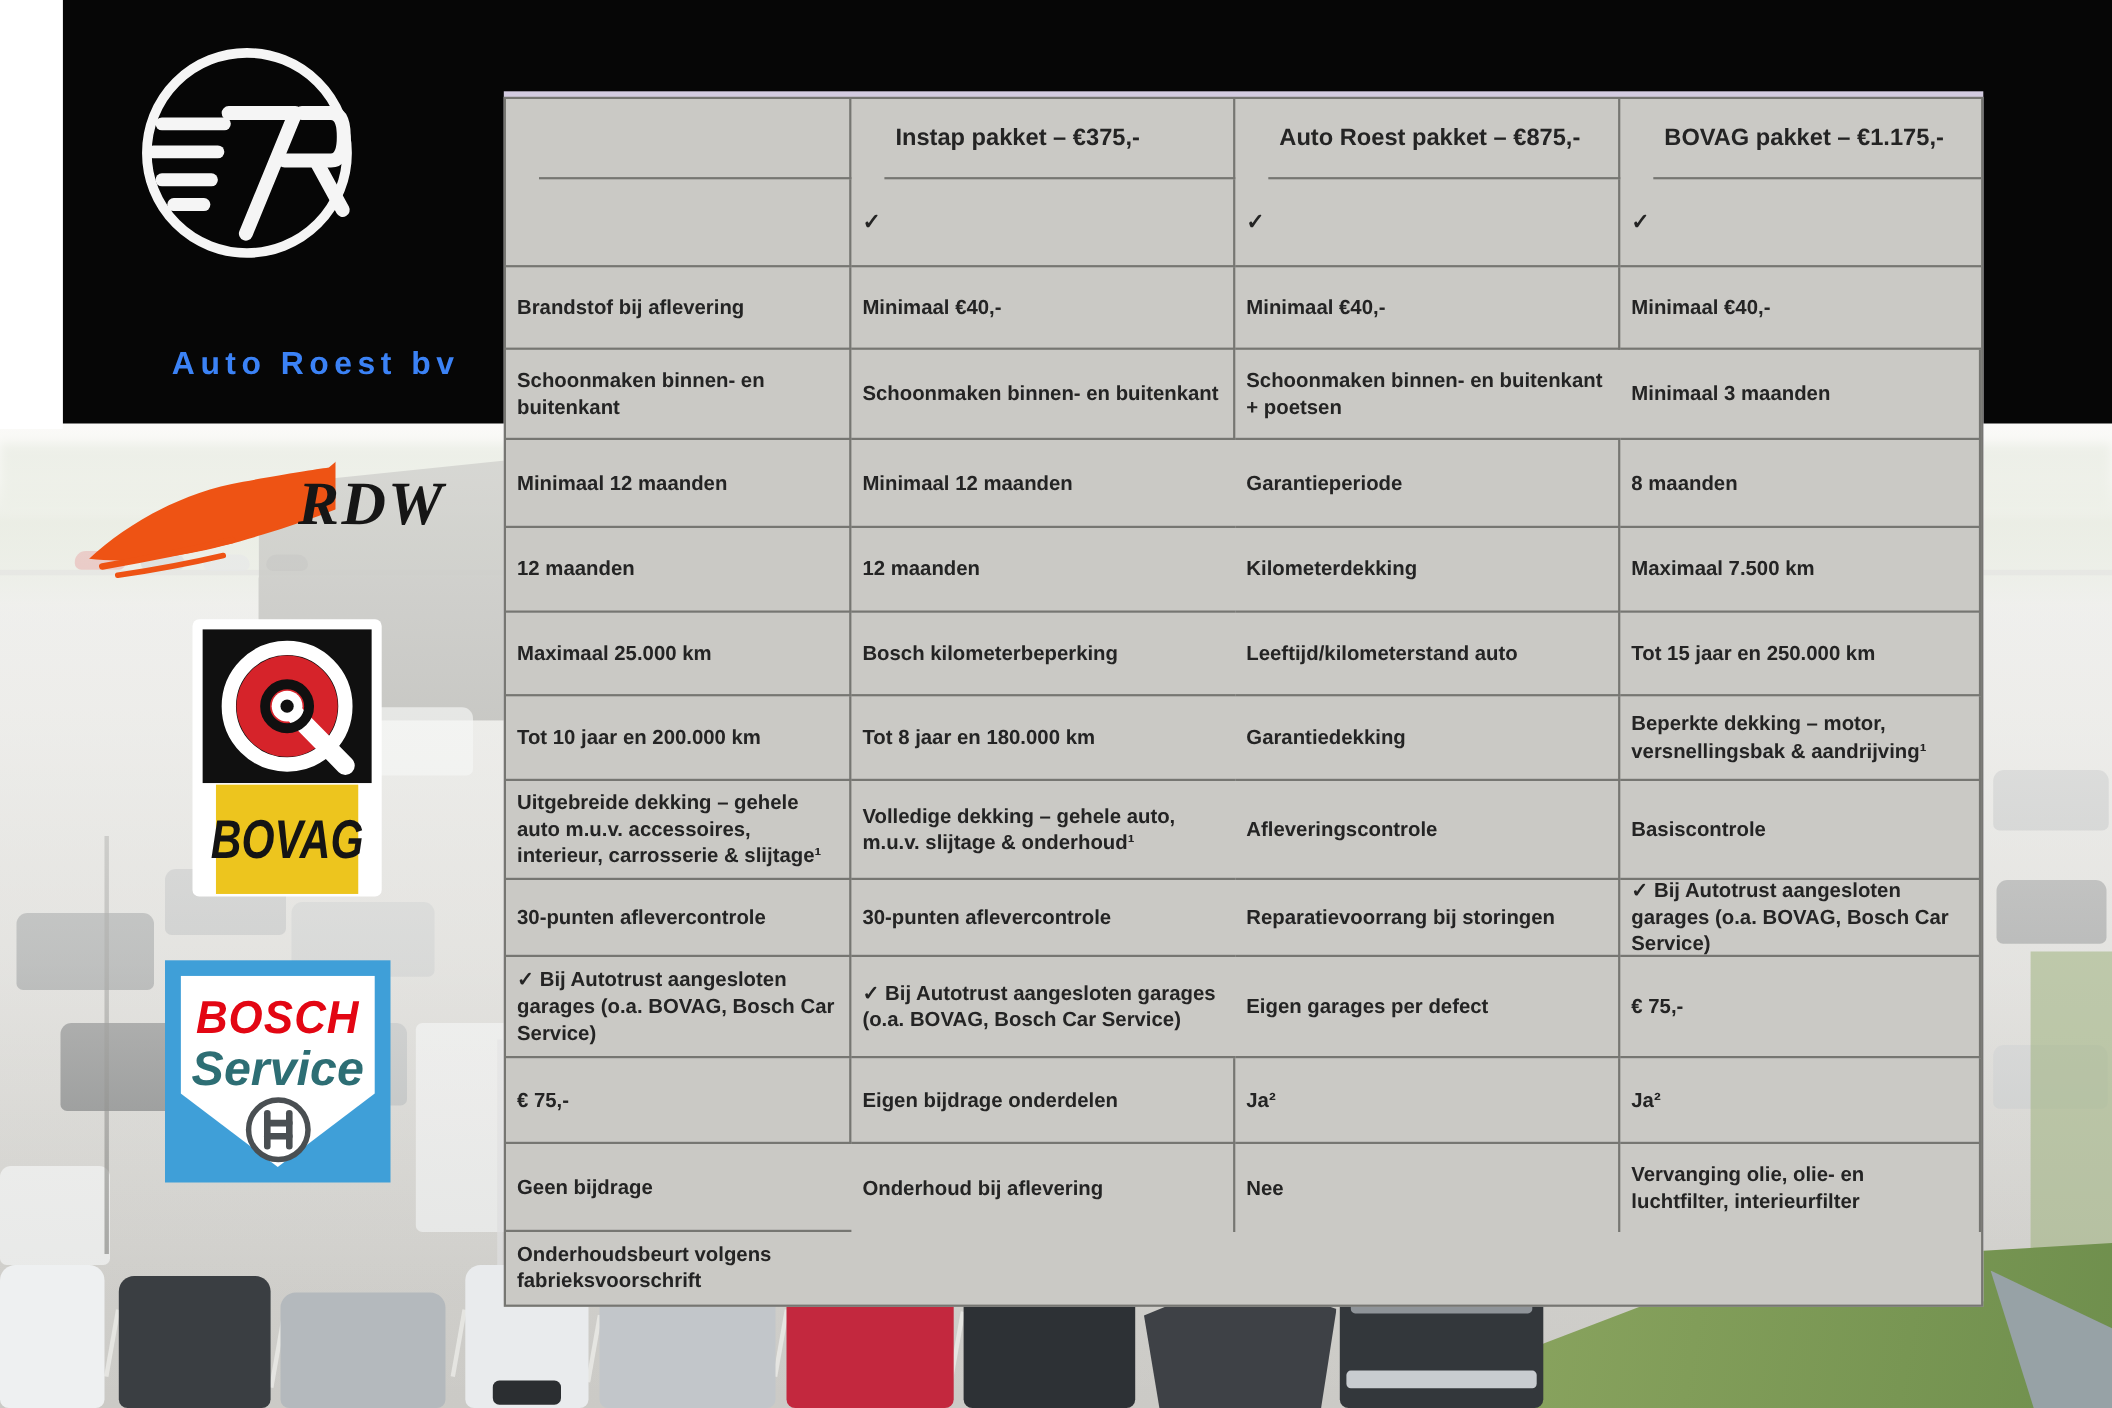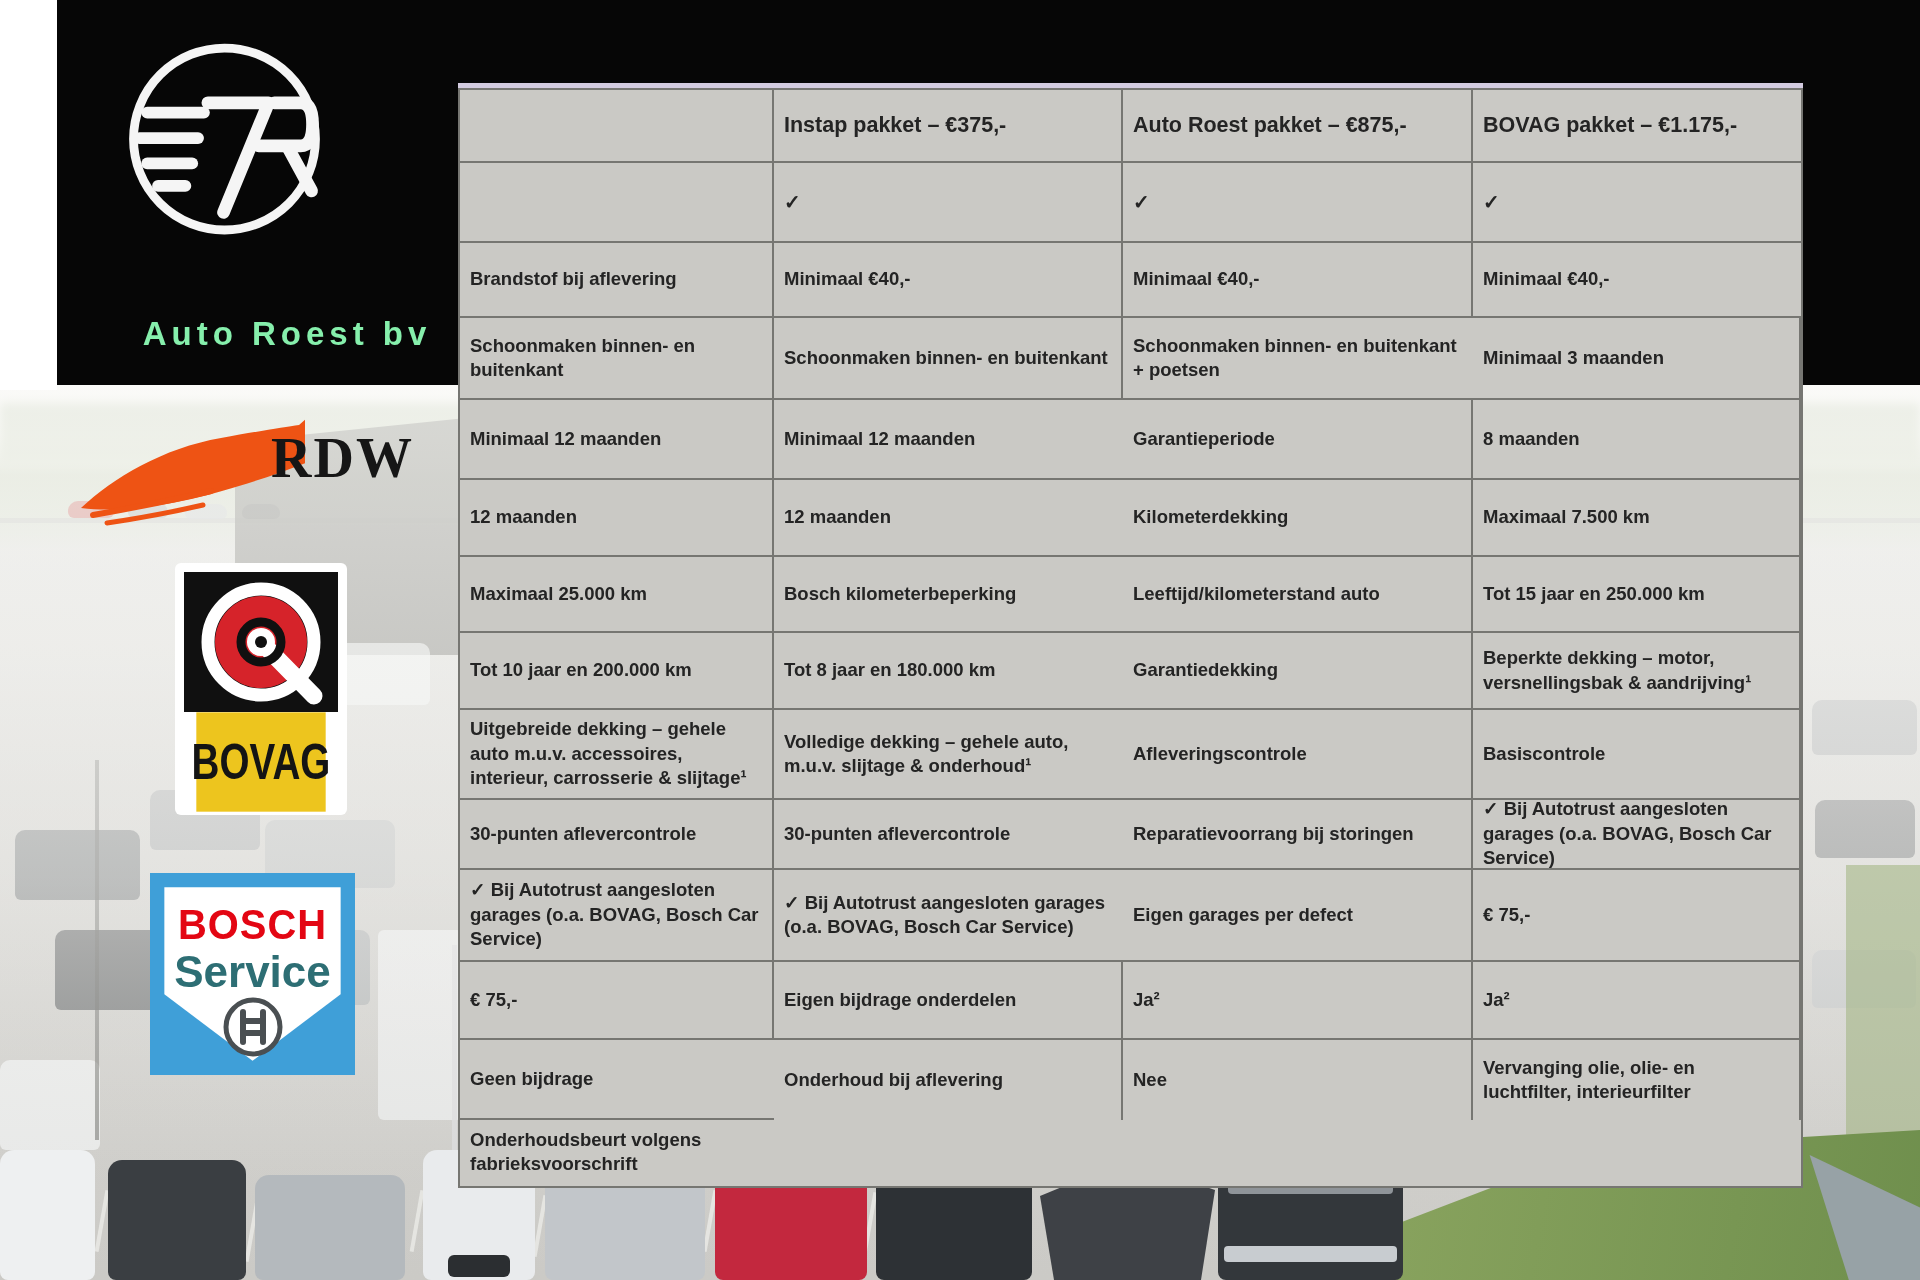--- a/index.html
+++ b/index.html
@@ -34,25 +34,25 @@
   .grass-strip{left:1846px;top:865px;width:74px;height:290px;background:#9fb37e;opacity:.55;}
   .water{left:1742px;top:1155px;width:178px;height:125px;background:#97a2a6;
      clip-path:polygon(38% 0,100% 42%,100% 100%,60% 100%);}
   .fgcar{border-radius:14px 14px 8px 8px;}
   .shine{background:linear-gradient(180deg,rgba(255,255,255,.25),rgba(0,0,0,.18) 45%,rgba(0,0,0,0) 46%);}
   .pline{width:4px;height:62px;background:#e9e9e5;opacity:.85;transform:rotate(10deg);}
 
   
   .white-strip{left:0;top:0;width:57px;height:390px;background:#ffffff;z-index:5;}
   .banner{left:57px;top:0;width:1863px;height:385px;background:#060606;z-index:4;}
-  .brand-name{left:85px;top:315px;width:290px;text-align:center;color:#86efac;
-     font-size:33px;font-weight:700;letter-spacing:5px;}
-
-  
-  .logo{z-index:5;}
+  .brand-name{left:85px;top:315px;width:290px;text-align:center;color:#3b82f6;
+     font-size:29px;font-weight:700;letter-spacing:5px;}
+
+  
+  .logo{z-index:5;font-style:italic;}
   .rdw-text{font-family:"Liberation Serif",serif;font-size:56px;font-weight:600;color:#161616;
      letter-spacing:2px;}
   .bovag{left:175px;top:563px;width:172px;height:252px;background:#ffffff;border-radius:6px;
      padding:9px;box-sizing:border-box;}
   .bovag-yellow{height:92px;display:flex;align-items:center;justify-content:center;
      font-size:46px;font-weight:800;color:#141414;transform:scale(.84,1.08);letter-spacing:0;}
   .bosch{left:150px;top:873px;width:205px;height:202px;background:#3f9fd8;}
   .bosch-shield{position:absolute;left:0;top:0;width:100%;height:100%;background:#ffffff;
      clip-path:polygon(7% 7%,93% 7%,93% 60%,50% 93%,7% 60%);}
   .bosch-word{position:absolute;width:100%;text-align:center;font-weight:800;}
@@ -61,21 +61,21 @@
   .pricing-table{left:458px;top:88px;width:1345px;height:1100px;z-index:6;
      background:#cac9c5;border:2px solid #767672;box-shadow:0 -5px 0 #d3cbe0;
      display:grid;box-sizing:border-box;
      grid-template-columns:314px 349px 350px 328px;
      grid-template-rows:73px 80px 75px 82px 80px 77px 76px 77px 90px 70px 92px 78px 80px 64px;}
   .cell{border-right:2px solid #767672;border-bottom:2px solid #767672;
      display:flex;align-items:center;padding:6px 12px 6px 10px;box-sizing:border-box;
      font-size:18.5px;font-weight:700;color:#242424;line-height:1.32;}
   .cell.last{border-right:none;}
   .cell.bottom{border-bottom:none;}
-  .hdr{font-size:21.5px;}
+  .hdr{font-size:21.5px;margin-left:30px;}
   .chk{font-size:20px;}
 </style>
 </head>
 <body>
 
 <div class="canvas">
 
   <div class="abs photo">
     <div class="abs treeband"></div>
     <div class="abs roadline"></div>

